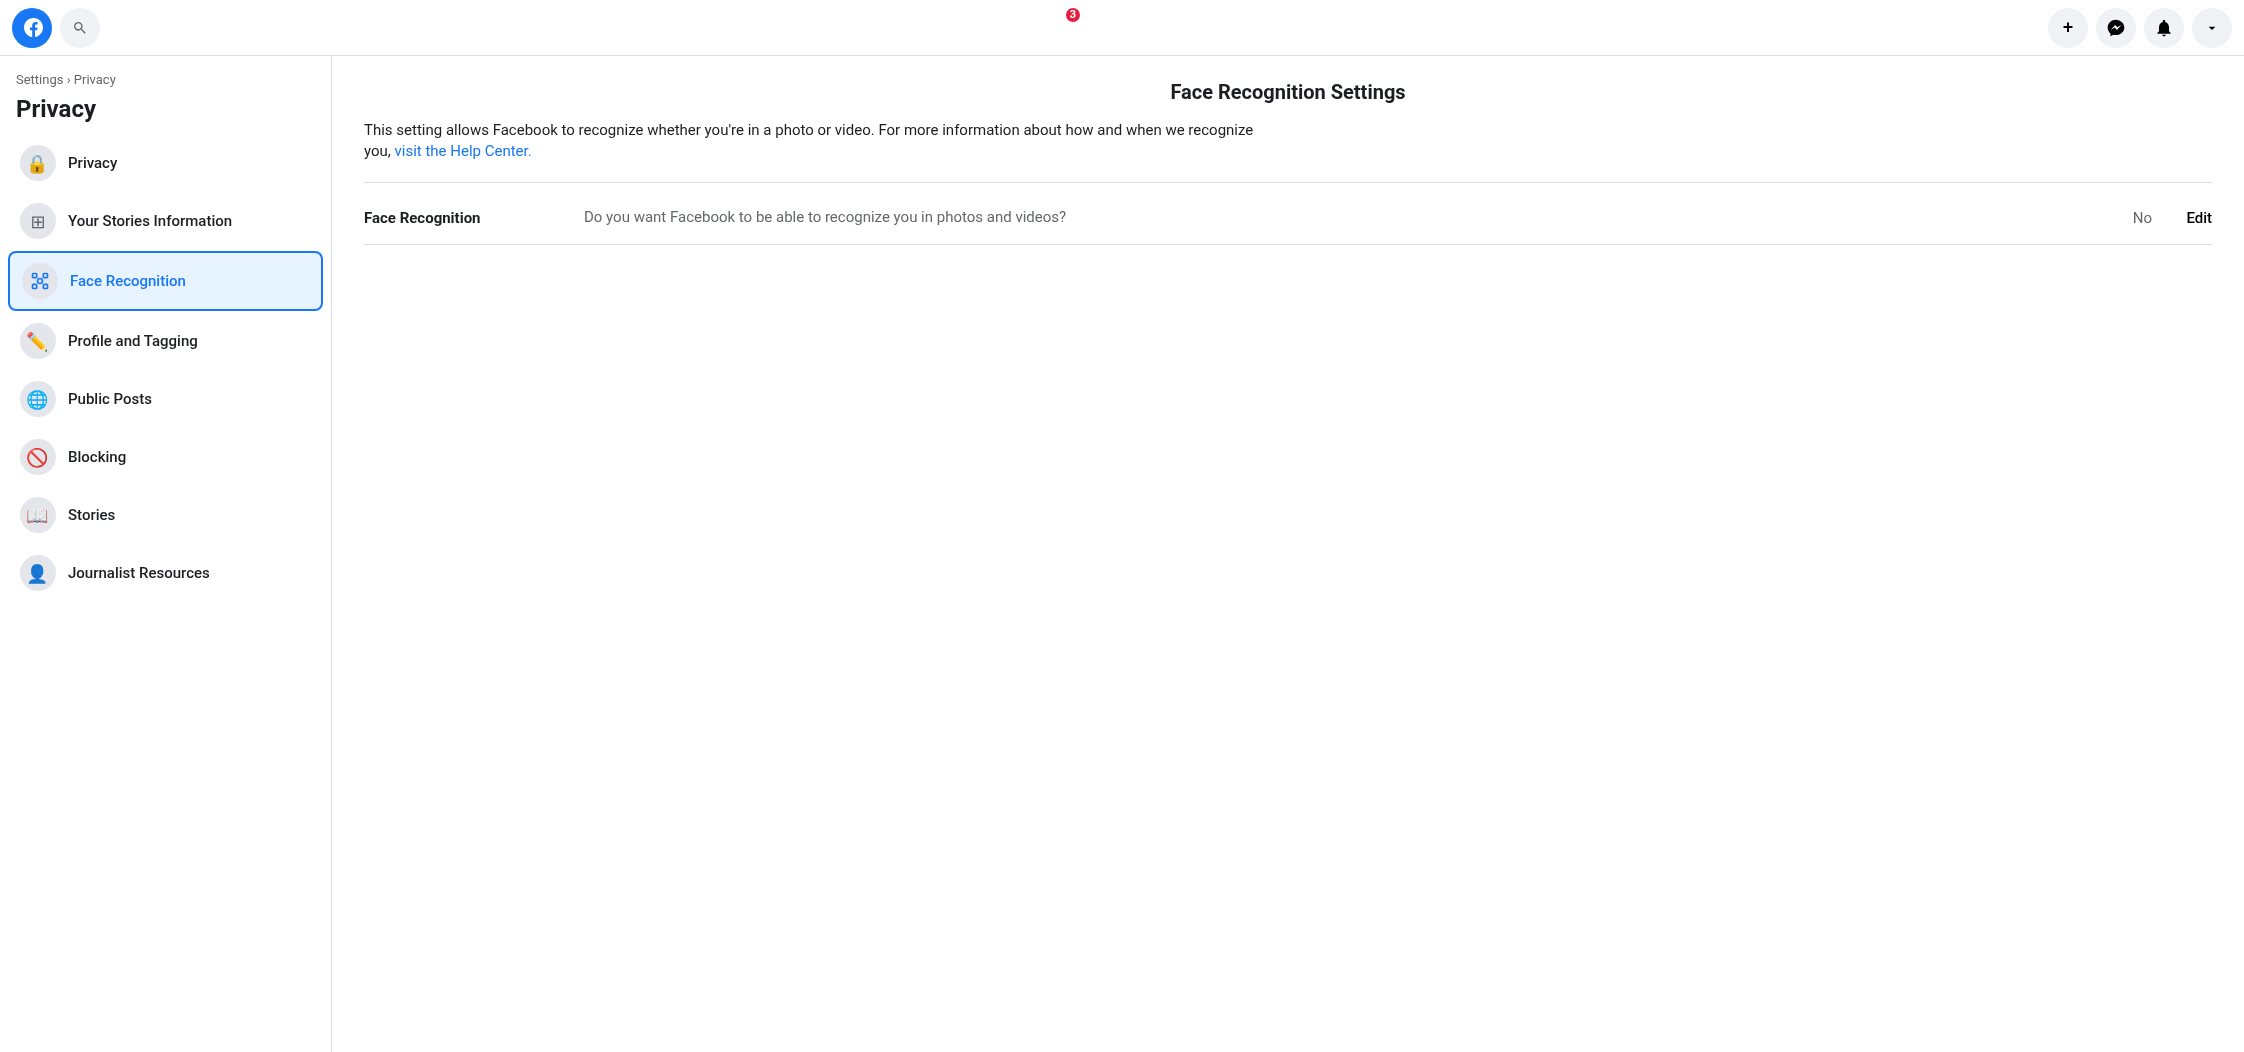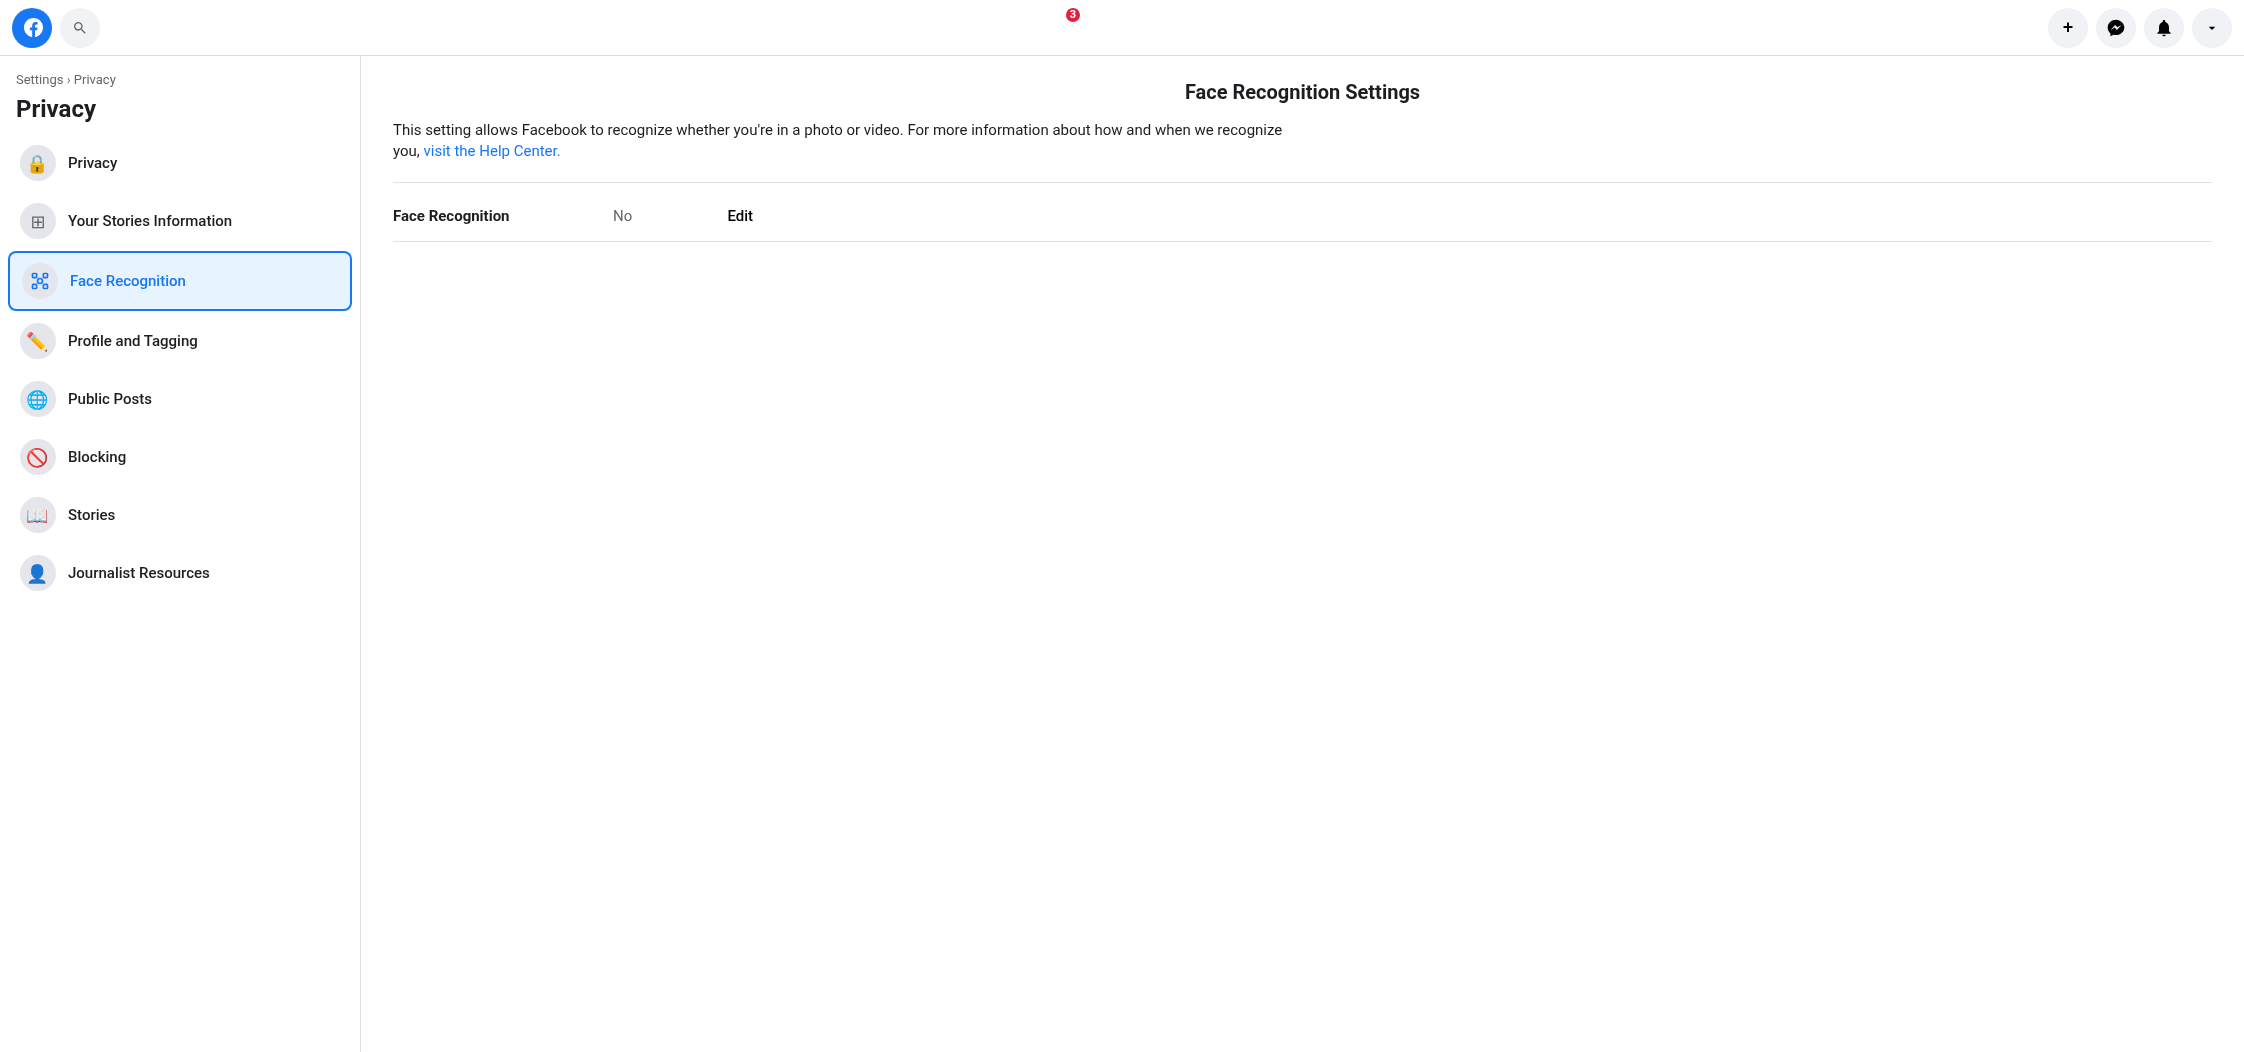--- a/index.html
+++ b/index.html
@@ -77,21 +77,21 @@
     }
 
     
     .page-layout {
       display: flex;
       min-height: calc(100vh - 56px);
     }
 
     
     .sidebar {
-      width: 361px;
+      width: 332px;
       flex-shrink: 0;
       padding: 16px 8px;
       border-right: 1px solid #dddfe2;
       background: #fff;
     }
     .breadcrumb {
       font-size: 13px;
       color: #65676b;
       padding: 0 8px 4px 8px;
     }
@@ -182,21 +182,21 @@
     .settings-row-desc {
       flex: 1;
       font-size: 15px;
       color: #65676b;
       line-height: 1.4;
     }
     .settings-row-value {
       font-size: 15px;
       color: #65676b;
       width: 80px;
-      text-align: left;
+      text-align: right;
       flex-shrink: 0;
     }
     .settings-row-action {
       width: 60px;
       text-align: right;
       flex-shrink: 0;
     }
     .edit-link {
       color: #000000;
       font-size: 15px;
@@ -347,19 +347,20 @@
     <h1 class="page-heading">Face Recognition Settings</h1>
 
     <p class="description-text">
       <span>This setting allows Facebook to recognize whether you're in a photo or video. For more information about how and when we recognize you, </span><a href="#">visit the Help Center.</a>
     </p>
 
     <hr class="settings-divider">
 
     <div class="settings-row">
       <div class="settings-row-label">Face Recognition</div>
+      <div class="settings-row-desc">Do you want Facebook to be able to recognize you in photos and videos?</div>
       <div class="settings-row-value">No</div>
       <div class="settings-row-action">
         <a href="#" class="edit-link">Edit</a>
       </div>
     </div>
   </main>
 </div>
 
 </body></html>

